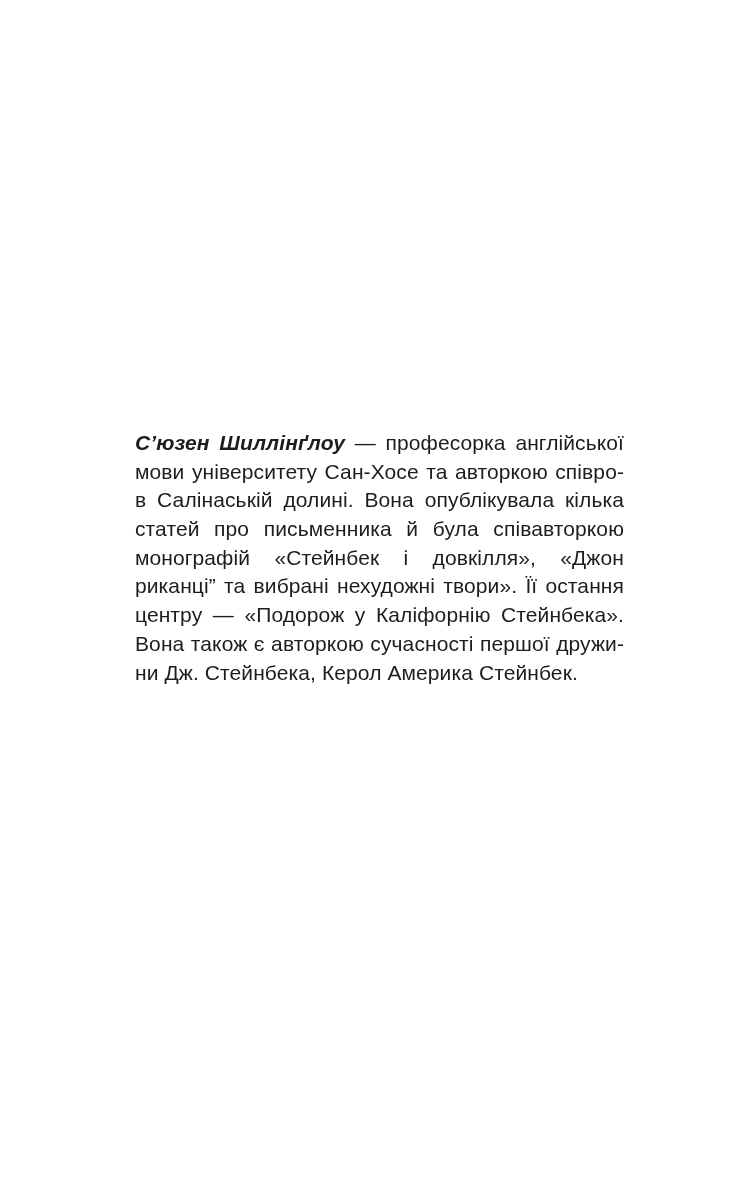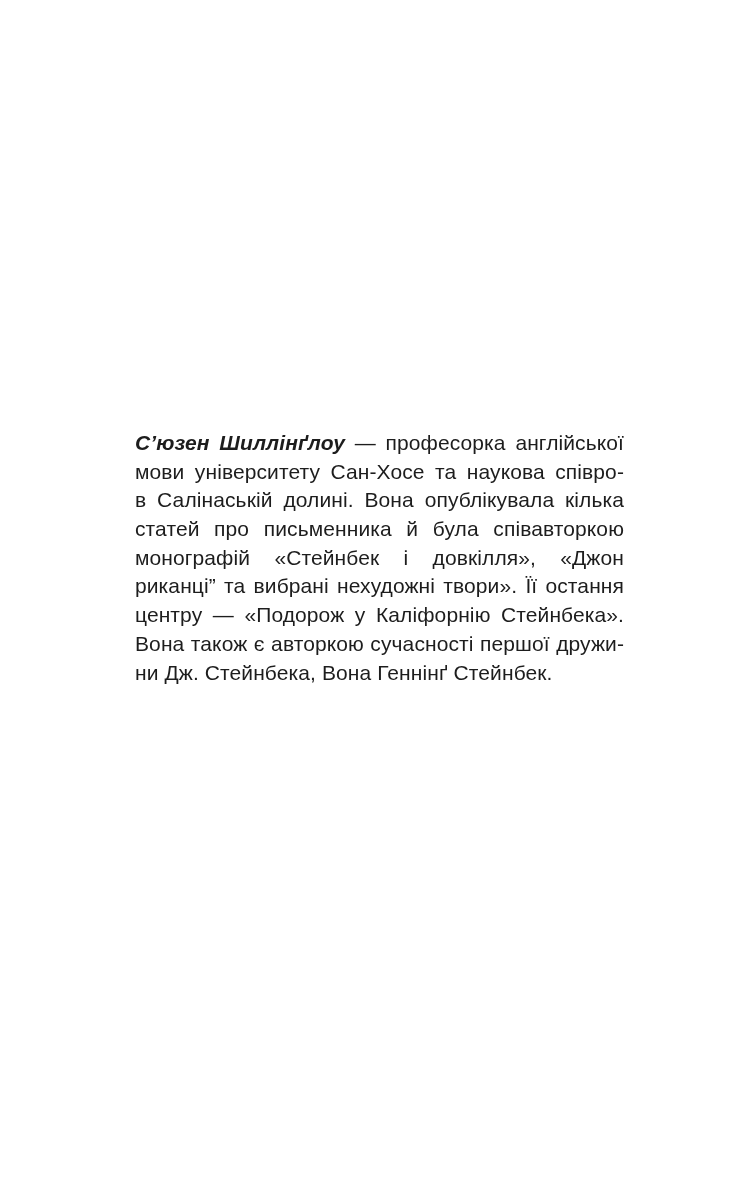--- a/index.html
+++ b/index.html
@@ -40,22 +40,22 @@
     font-weight: 700;
     font-style: italic;
   }
 </style>
 </head>
 <body>
 
 <div class="page">
   <div class="bio-paragraph">
     <div class="bio-line"><span class="author-name">С’юзен Шиллінґлоу</span><span> — професорка англійської</span></div>
-    <div class="bio-line">мови університету Сан-Хосе та наукова співро-</div>
+    <div class="bio-line">мови університету Сан-Хосе та авторкою співро-</div>
     <div class="bio-line">в Салінаській долині. Вона опублікувала кілька</div>
     <div class="bio-line">статей про письменника й була співавторкою</div>
     <div class="bio-line">монографій «Стейнбек і довкілля», «Джон</div>
     <div class="bio-line">риканці” та вибрані нехудожні твори». Її остання</div>
     <div class="bio-line">центру — «Подорож у Каліфорнію Стейнбека».</div>
     <div class="bio-line">Вона також є авторкою сучасності першої дружи-</div>
-    <div class="bio-line last-line">ни Дж. Стейнбека, Вона Геннінґ Стейнбек.</div>
+    <div class="bio-line last-line">ни Дж. Стейнбека, Керол Америка Стейнбек.</div>
   </div>
 </div>
 
 </body></html>

